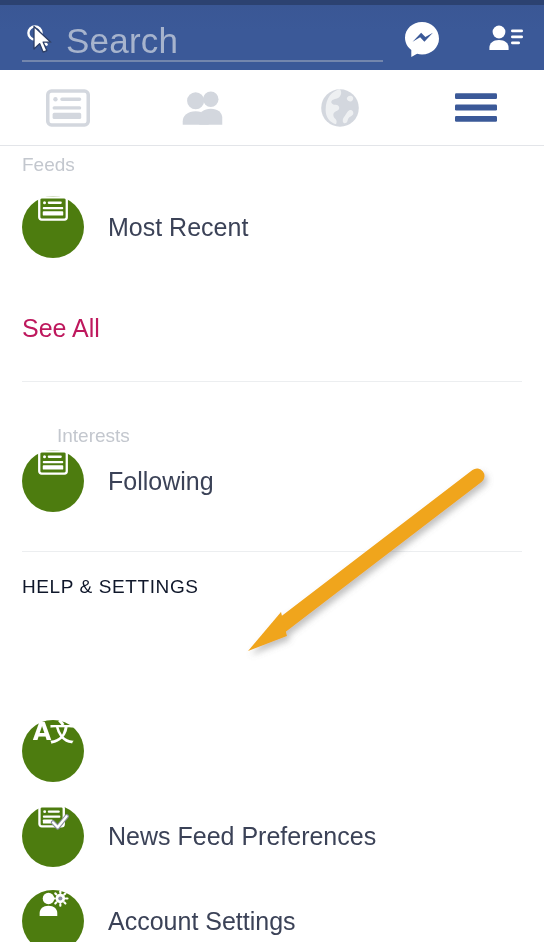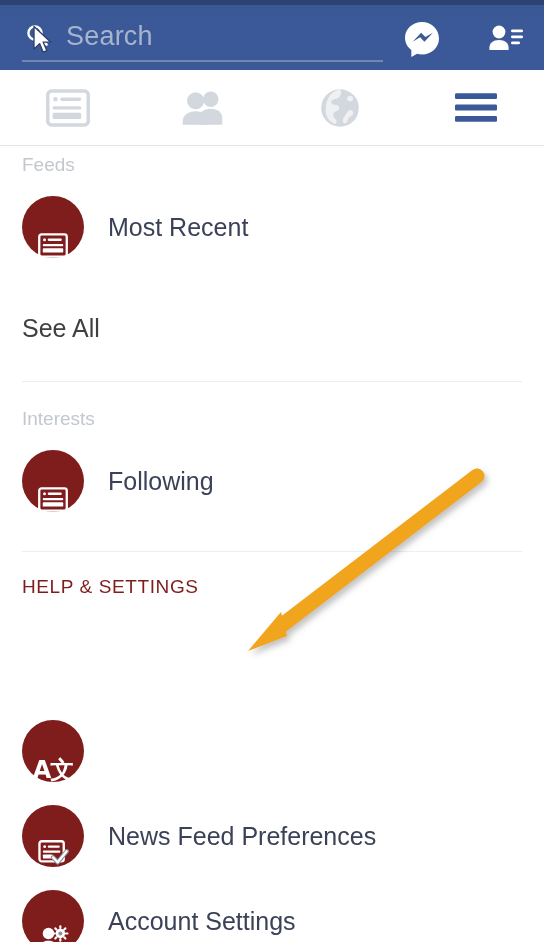--- a/index.html
+++ b/index.html
@@ -44,21 +44,21 @@
     position: absolute;
     left: 4px;
     top: 9px;
     width: 22px;
     height: 22px;
   }
   .search-placeholder {
     position: absolute;
     left: 44px;
     top: 6px;
-    font-size: 27px;
+    font-size: 35px;
     color: #a7b4cd;
     letter-spacing: 0.2px;
     white-space: nowrap;
   }
   .search-underline {
     position: absolute;
     left: 0;
     top: 45px;
     width: 361px;
     height: 1.5px;
@@ -120,21 +120,21 @@
   }
   .section-label {
     position: absolute;
     left: 22px;
     font-size: 19px;
     color: #c3c7ce;
     white-space: nowrap;
   }
   .section-label.caps {
     letter-spacing: 0.6px;
-    color: #7f1d1d;
+    color: #0f172a;
   }
   .divider {
     position: absolute;
     left: 22px;
     width: 500px;
     height: 1px;
     background: #eceef0;
   }
   .row {
     position: absolute;
@@ -143,38 +143,38 @@
     height: 70px;
     display: flex;
     align-items: center;
   }
   .row-avatar {
     position: absolute;
     left: 22px;
     width: 62px;
     height: 62px;
     border-radius: 50%;
-    background: #7f1d1d;
+    background: #4d7c0f;
     display: flex;
-    align-items: flex-end;
+    align-items: flex-start;
     justify-content: center;
   }
   .row-avatar svg { display: block; }
   .row-label {
     position: absolute;
     left: 108px;
     font-size: 25px;
     color: #3b4257;
     white-space: nowrap;
   }
   .plain-link {
     position: absolute;
     left: 22px;
     font-size: 25px;
-    color: #404040;
+    color: #be185d;
     white-space: nowrap;
   }
   .lang-glyph {
     color: #ffffff;
     font-size: 24px;
     font-weight: bold;
     line-height: 1;
     letter-spacing: -1px;
     font-family: "DejaVu Sans", sans-serif;
   }
@@ -292,21 +292,21 @@
         <rect x="5.4" y="17" width="23.2" height="5" rx="1" fill="#ffffff"></rect>
       </svg>
     </span>
     <span class="row-label">Most Recent</span>
   </div>
 
   <div class="plain-link" style="top:168px;">See All</div>
 
   <div class="divider" style="top:235px;"></div>
 
-  <div class="section-label" style="top:262px;">Interests</div>
+  <div class="section-label" style="top:279px;margin-left:35px;">Interests</div>
 
   <div class="row" style="top:300px;">
     <span class="row-avatar">
       <svg viewBox="0 0 34 28" width="30" height="25">
         <rect x="1.4" y="1.4" width="31.2" height="25.2" rx="2.6" fill="none" stroke="#ffffff" stroke-width="2.6"></rect>
         <circle cx="7.4" cy="7.6" r="1.7" fill="#ffffff"></circle>
         <rect x="11" y="6.2" width="16" height="2.6" rx="1.2" fill="#ffffff"></rect>
         <rect x="5.4" y="12.4" width="23.2" height="2.4" rx="1" fill="#ffffff"></rect>
         <rect x="5.4" y="17" width="23.2" height="5" rx="1" fill="#ffffff"></rect>
       </svg>

